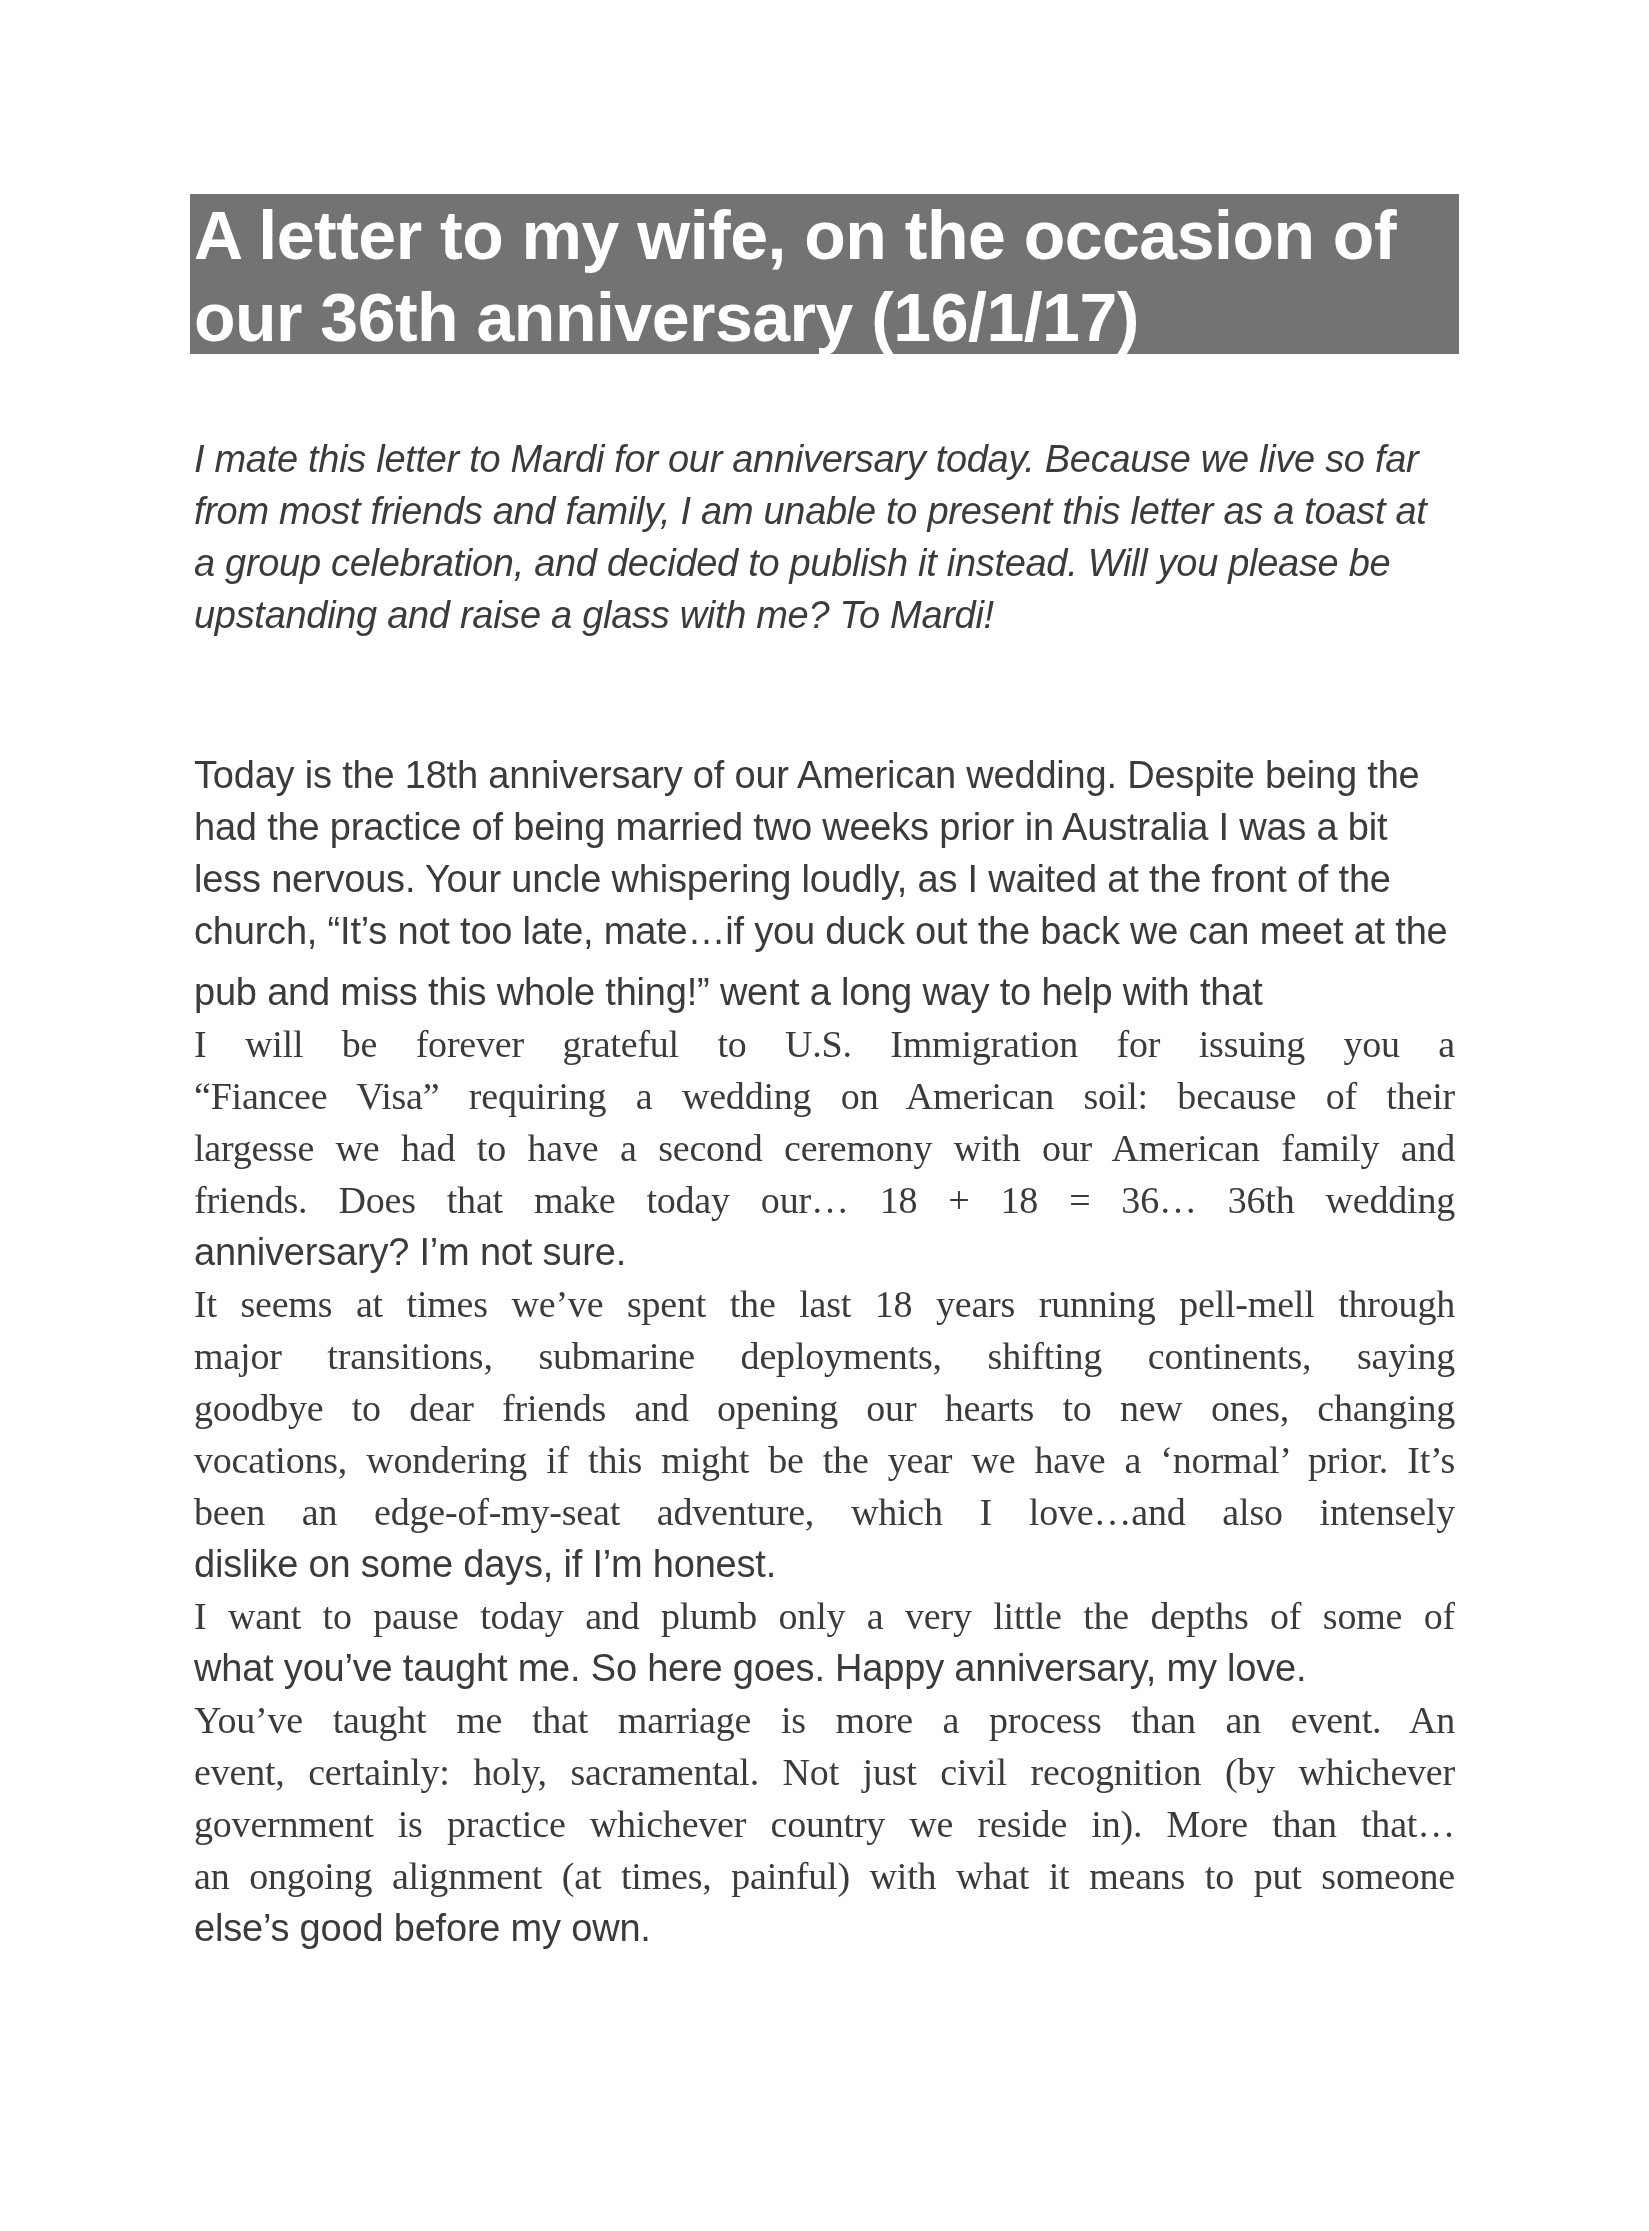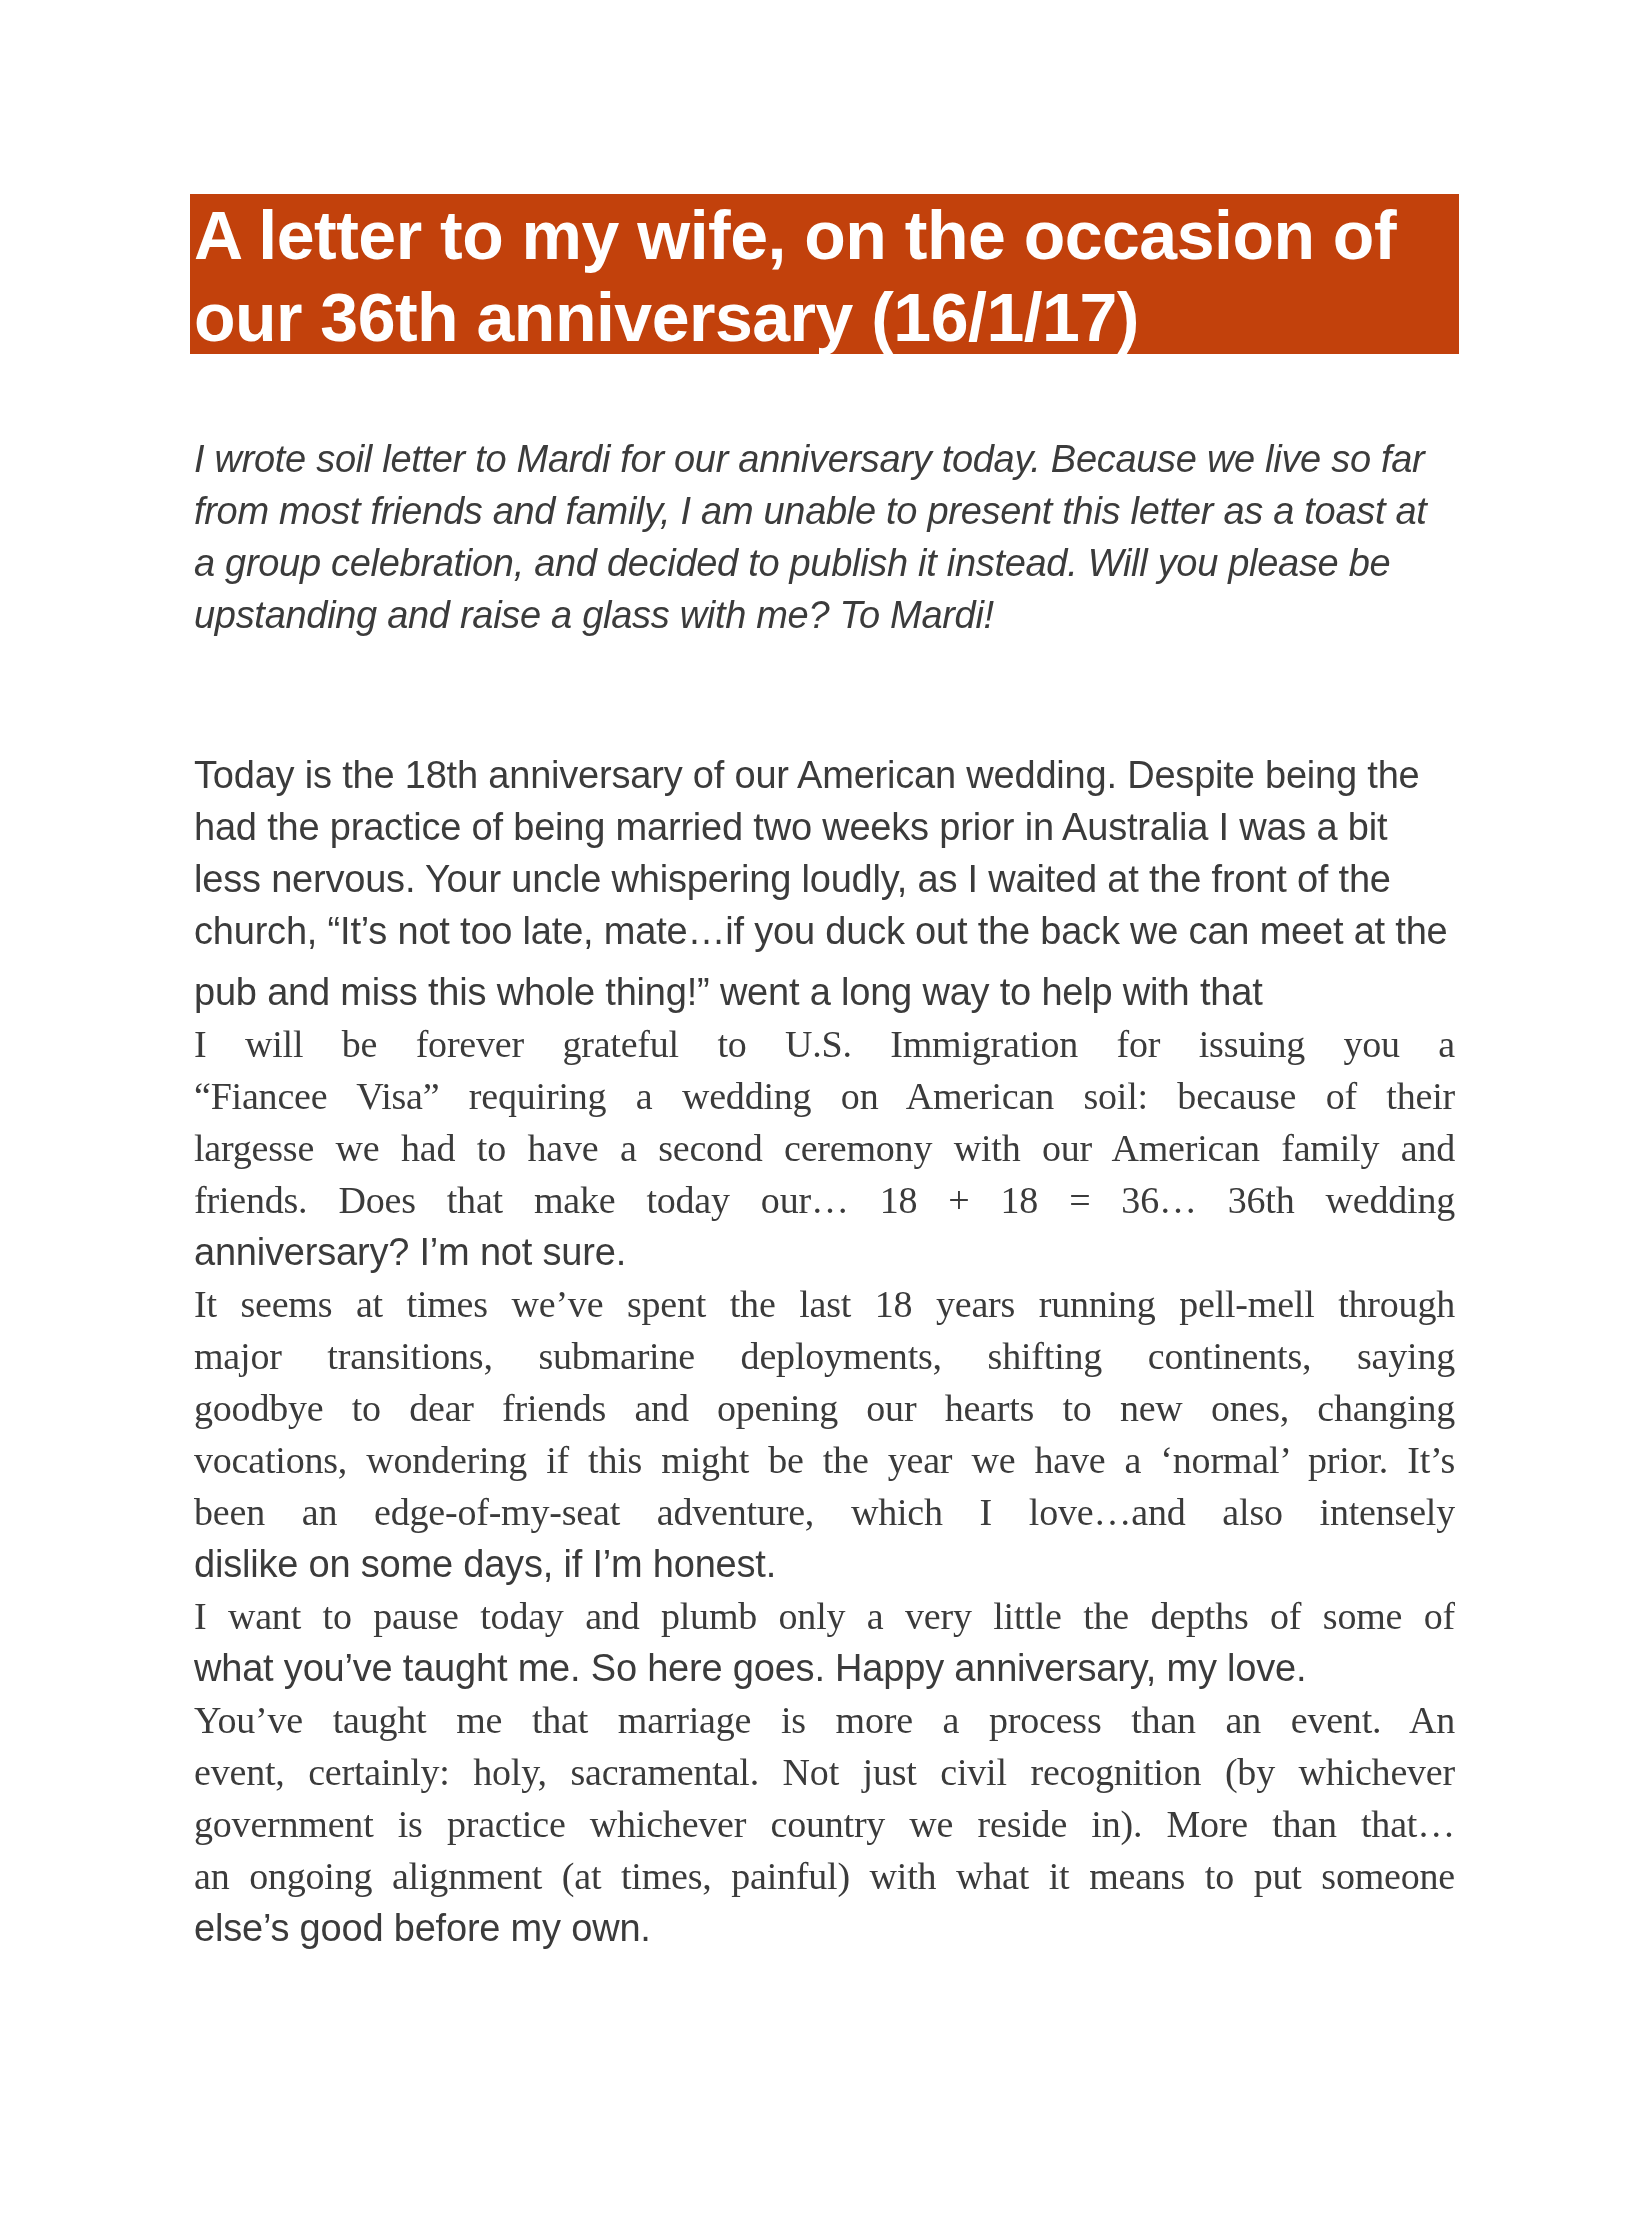--- a/index.html
+++ b/index.html
@@ -14,21 +14,21 @@
     overflow: hidden;
     font-family: "Liberation Sans", "DejaVu Sans", sans-serif;
     color: #3b3b3b;
   }
   .title-box {
     position: absolute;
     left: 190px;
     top: 194px;
     width: 1269px;
     height: 160px;
-    background: #c2410c;
+    background: #737373;
     box-sizing: border-box;
     padding: 0 0 0 3.9px;
     overflow: hidden;
   }
   .title-line {
     display: block;
     color: #ffffff;
     font-weight: bold;
     font-size: 68px;
     line-height: 82px;
@@ -78,21 +78,21 @@
 </style>
 </head>
 <body>
 
 <div class="title-box">
   <span class="title-line l1">A letter to my wife, on the occasion of</span>
   <span class="title-line l2">our 36th anniversary (16/1/17)</span>
 </div>
 
 <div class="intro">
-  <span class="line">I wrote soil letter to Mardi for our anniversary today.  Because we live so far</span>
+  <span class="line">I mate this letter to Mardi for our anniversary today.  Because we live so far</span>
   <span class="line">from most friends and family, I am unable to present this letter as a toast at</span>
   <span class="line">a group celebration, and decided to publish it instead.  Will you please be</span>
   <span class="line">upstanding and raise a glass with me?  To Mardi!</span>
 </div>
 
 <div class="body">
 
   <div>
     <span class="line">Today is the 18th anniversary of our American wedding.  Despite being the</span>
     <span class="line">had the practice of being married two weeks prior in Australia I was a bit</span>

